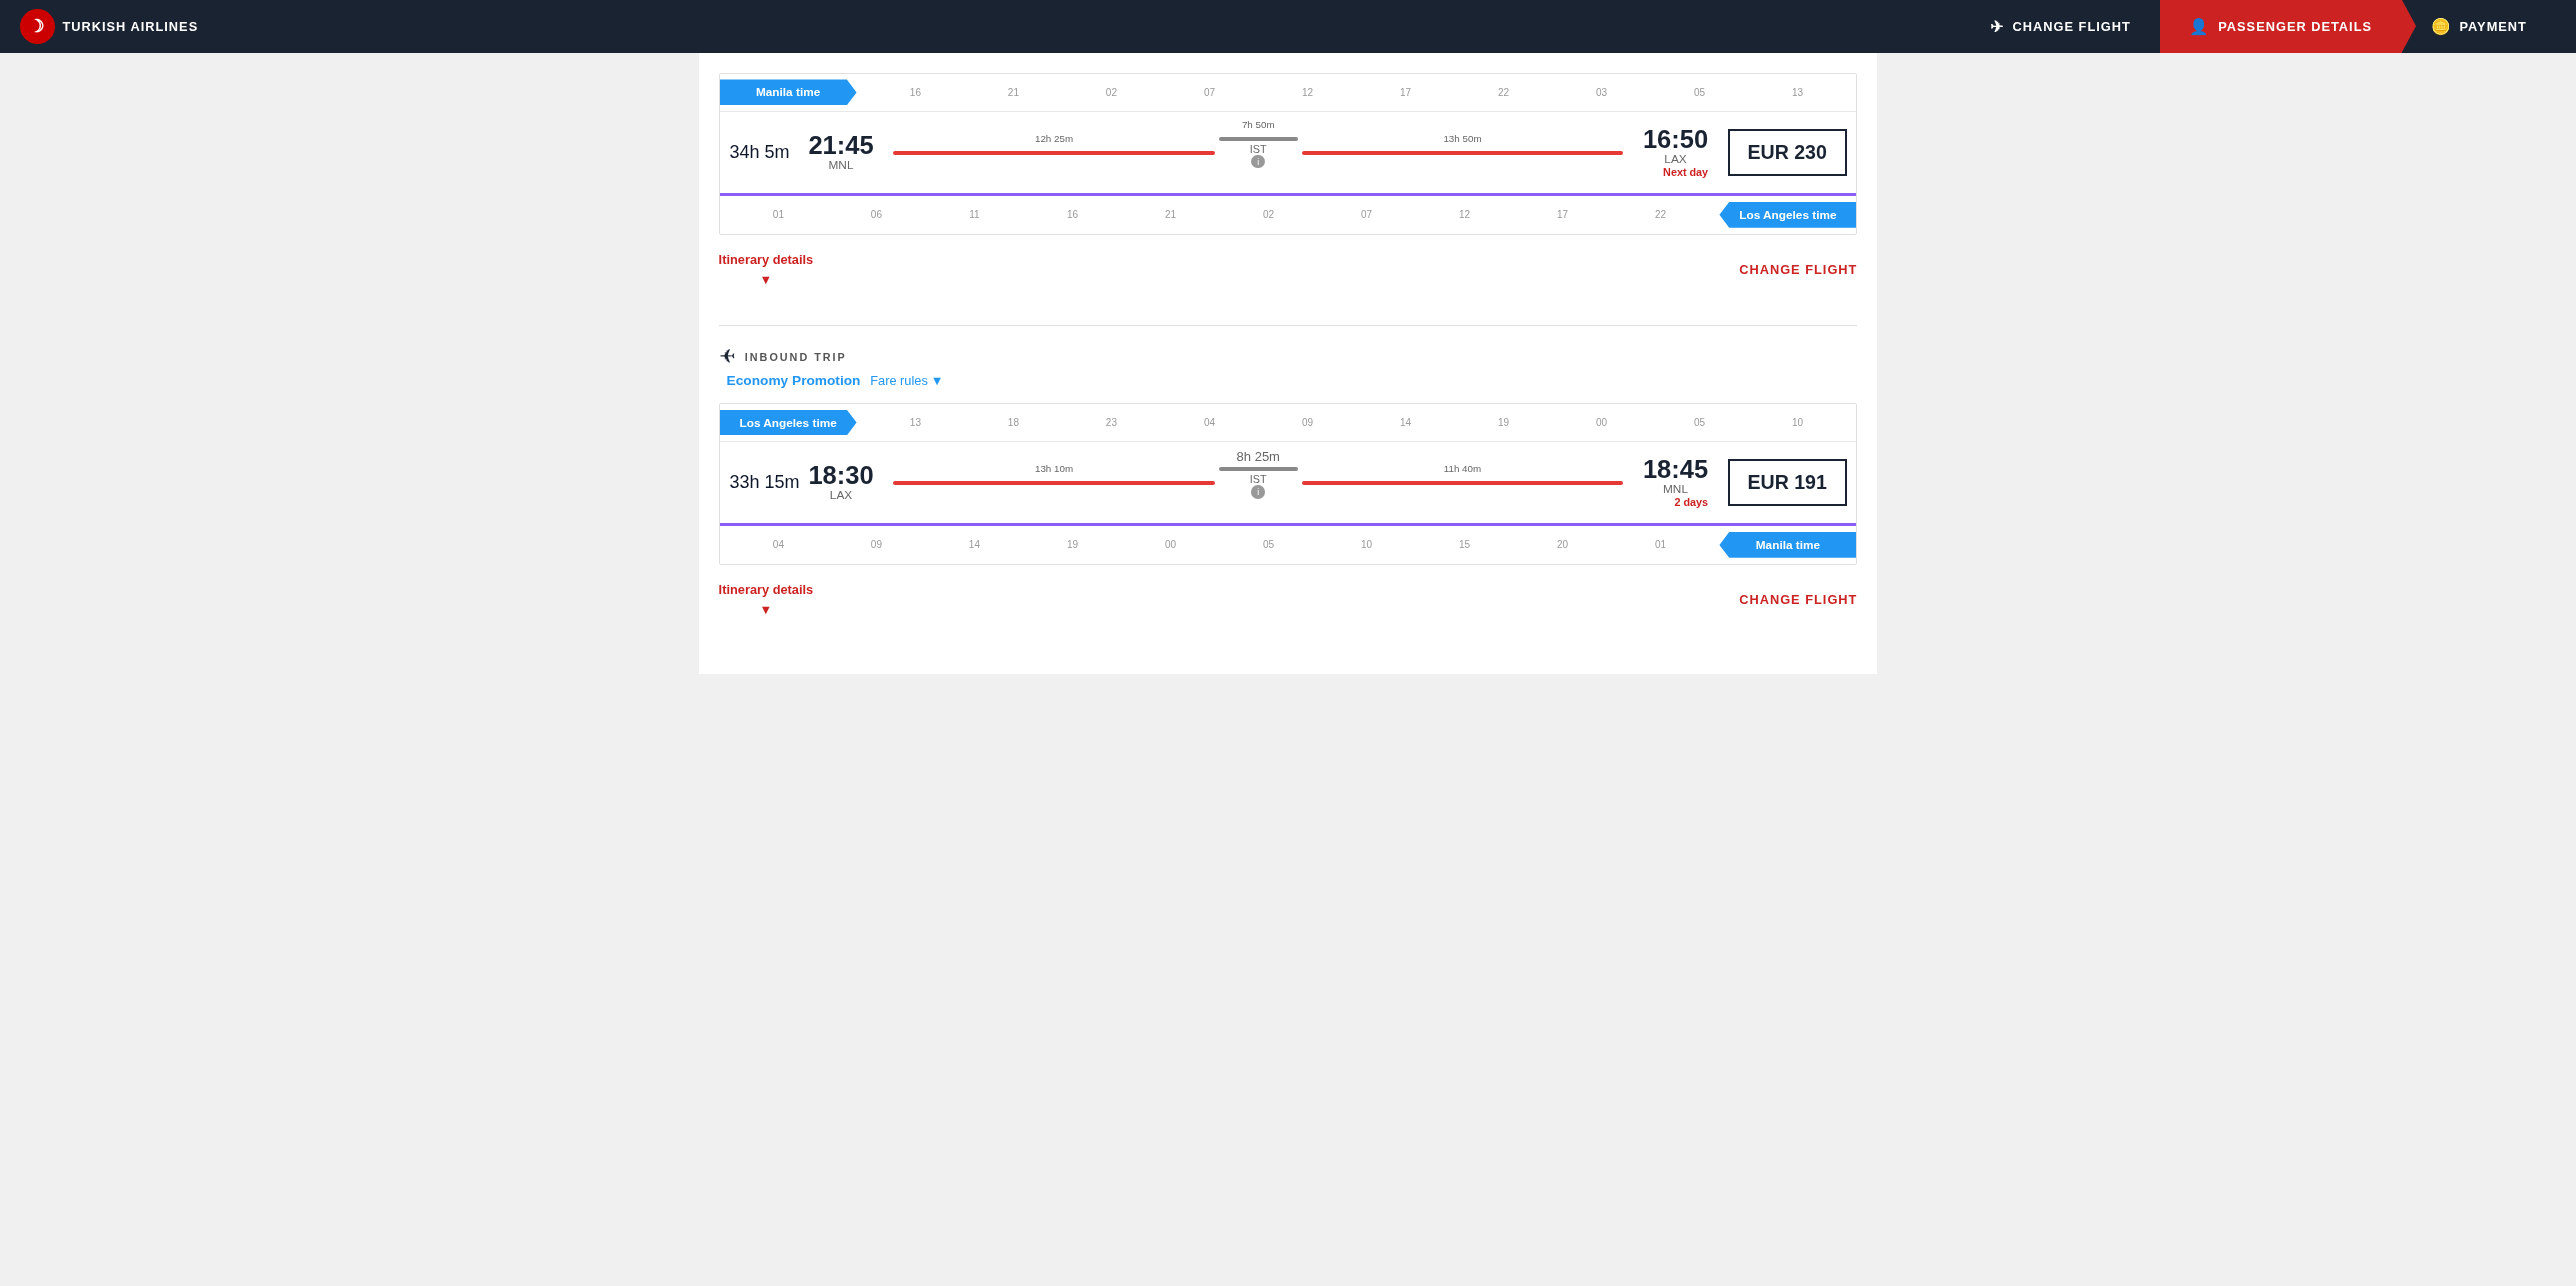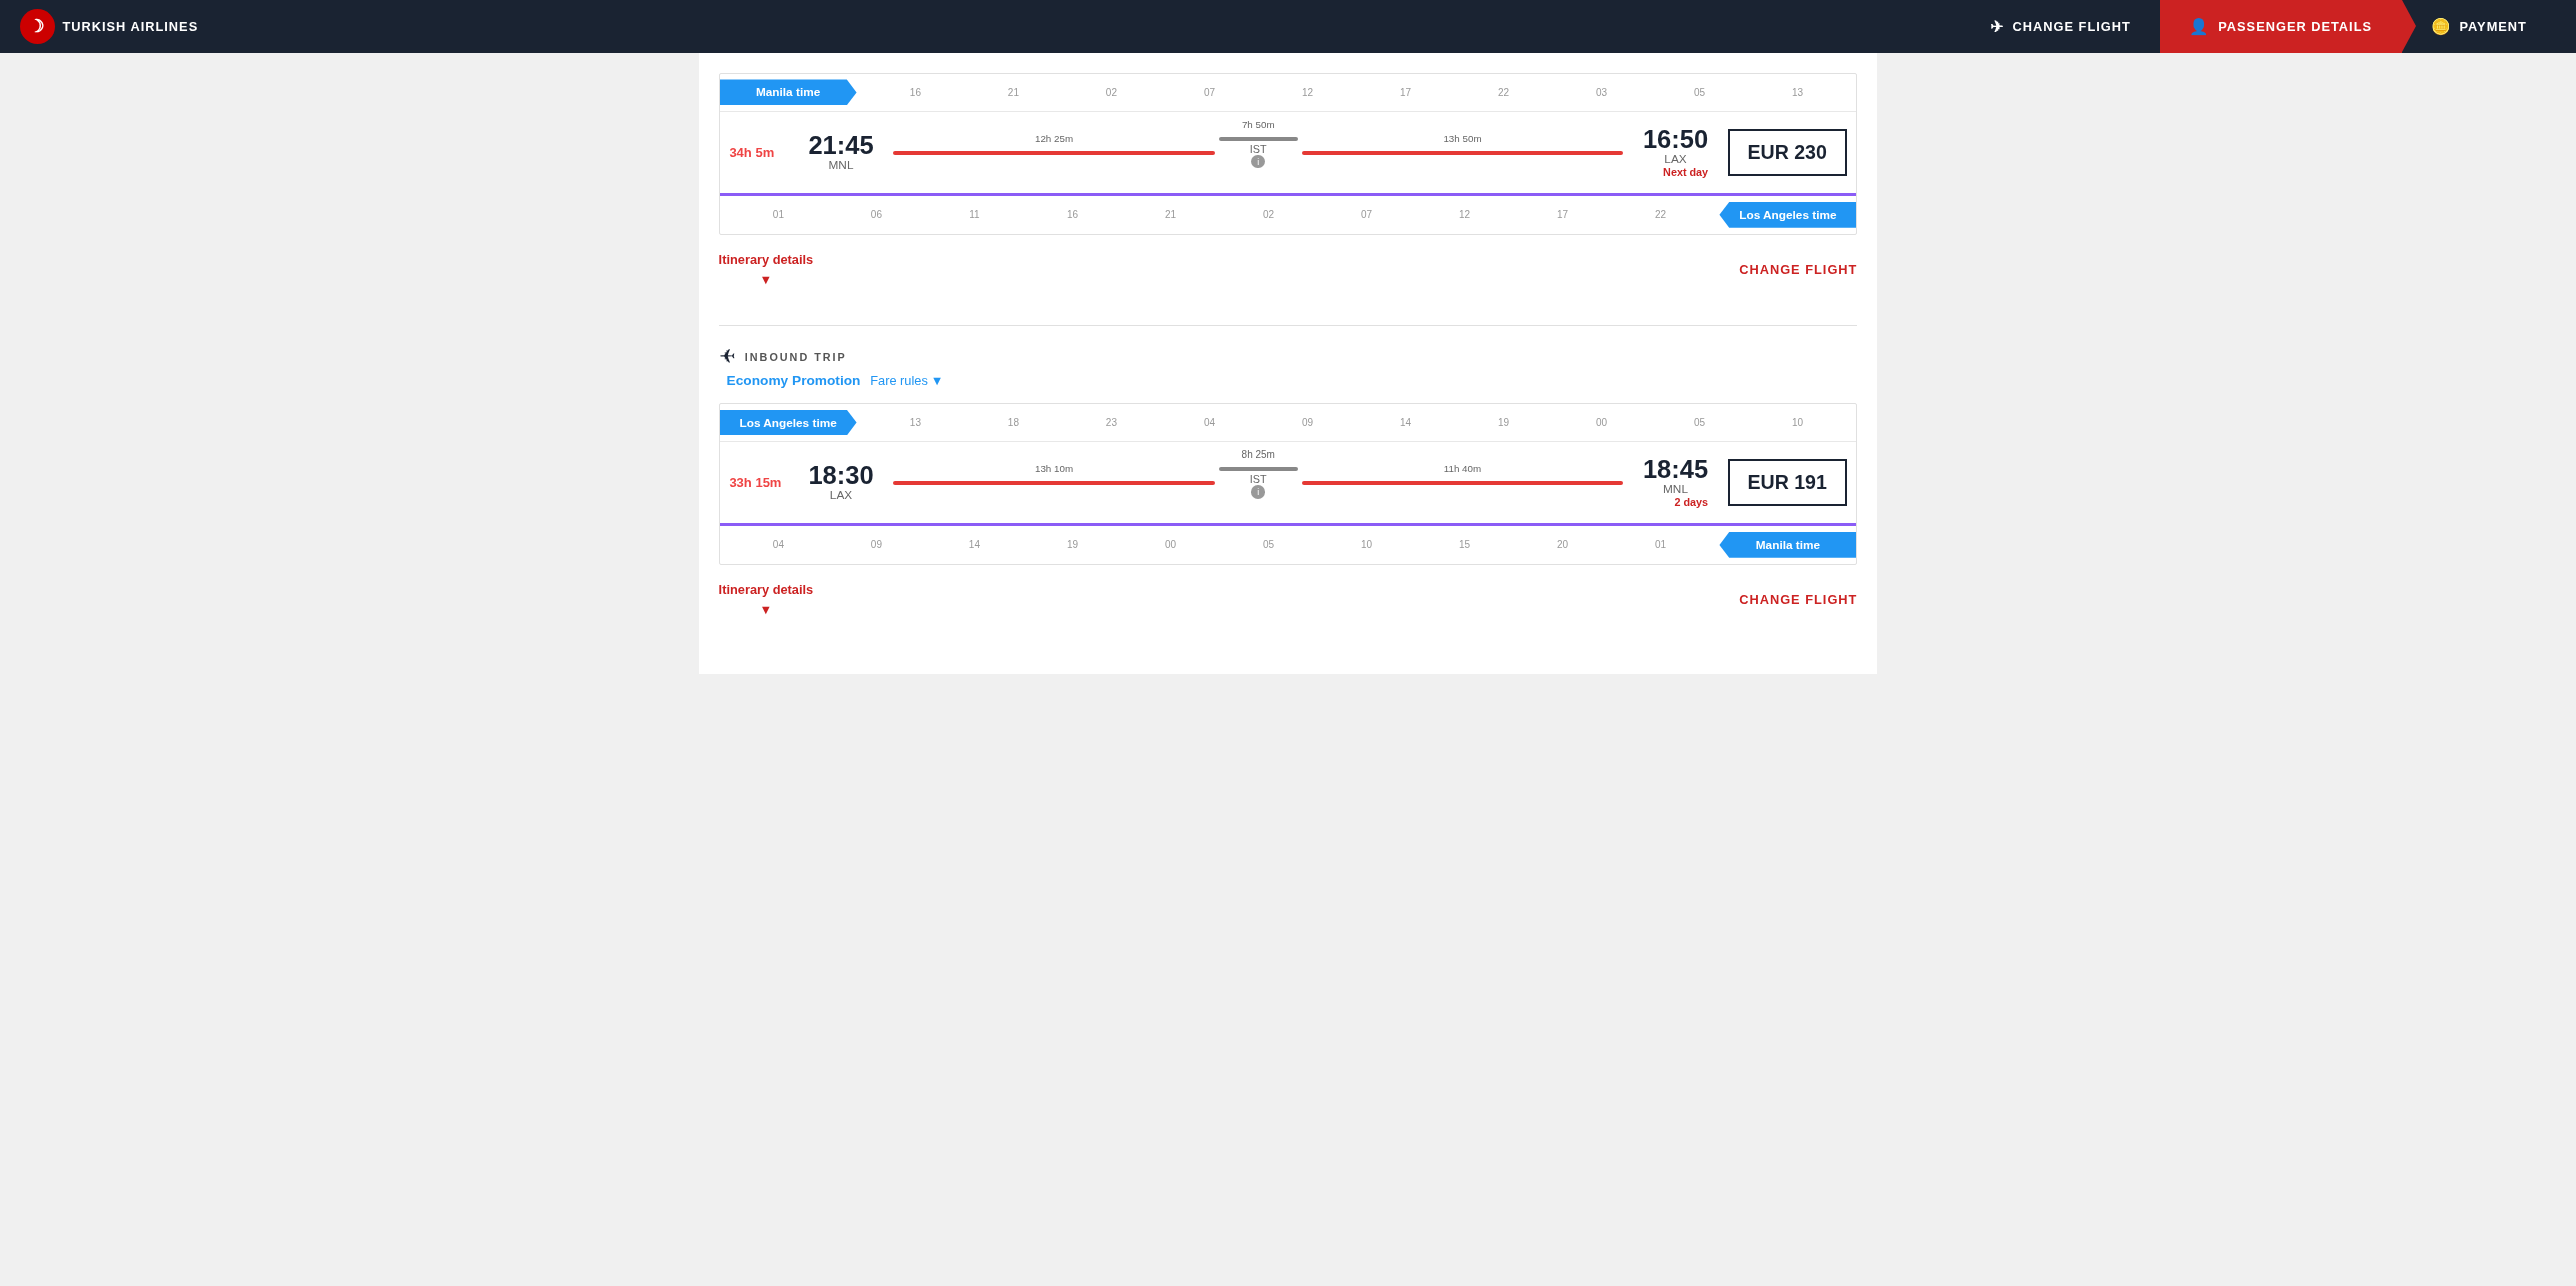--- a/index.html
+++ b/index.html
@@ -122,23 +122,23 @@
       color: #999;
     }
 
     .flight-row {
       display: flex;
       align-items: center;
       padding: 14.7px 9.8px;
     }
 
     .duration-label {
-      font-size: 13px;
-      color: #ef4444;
-      font-weight: bold;
+      font-size: 18px;
+      color: #0f172a;
+      font-weight: normal;
       min-width: 79px;
     }
 
     .depart-time {
       text-align: left;
     }
     .arrive-time {
       text-align: right;
     }
 
@@ -499,21 +499,21 @@
         <div class="bar-container">
           <div class="seg-container">
 
             <div class="seg-part" style="flex:3; position:relative;">
               <span class="seg-label-above">13h 10m</span>
               <div class="seg-line-red" style="width:100%; height:3.9px;"></div>
             </div>
 
             <div class="stop-info">
               <div style="position:relative; display:flex; flex-direction:column; align-items:center;">
-                <span style="font-size:10px;color:#666;position:absolute;top:-17.7px;white-space:nowrap;text-align:right;">8h 25m</span>
+                <span style="font-size:13px;color:#666;position:absolute;top:-17.7px;white-space:nowrap;text-align:right;">8h 25m</span>
                 <div class="seg-line-gray" style="width:79px; height:3.9px; margin-bottom:2px;"></div>
               </div>
               <span class="stop-code">IST</span>
               <div class="info-icon">i</div>
             </div>
 
             <div class="seg-part" style="flex:3; position:relative;">
               <span class="seg-label-above">11h 40m</span>
               <div class="seg-line-red" style="width:100%; height:3.9px;"></div>
             </div>

